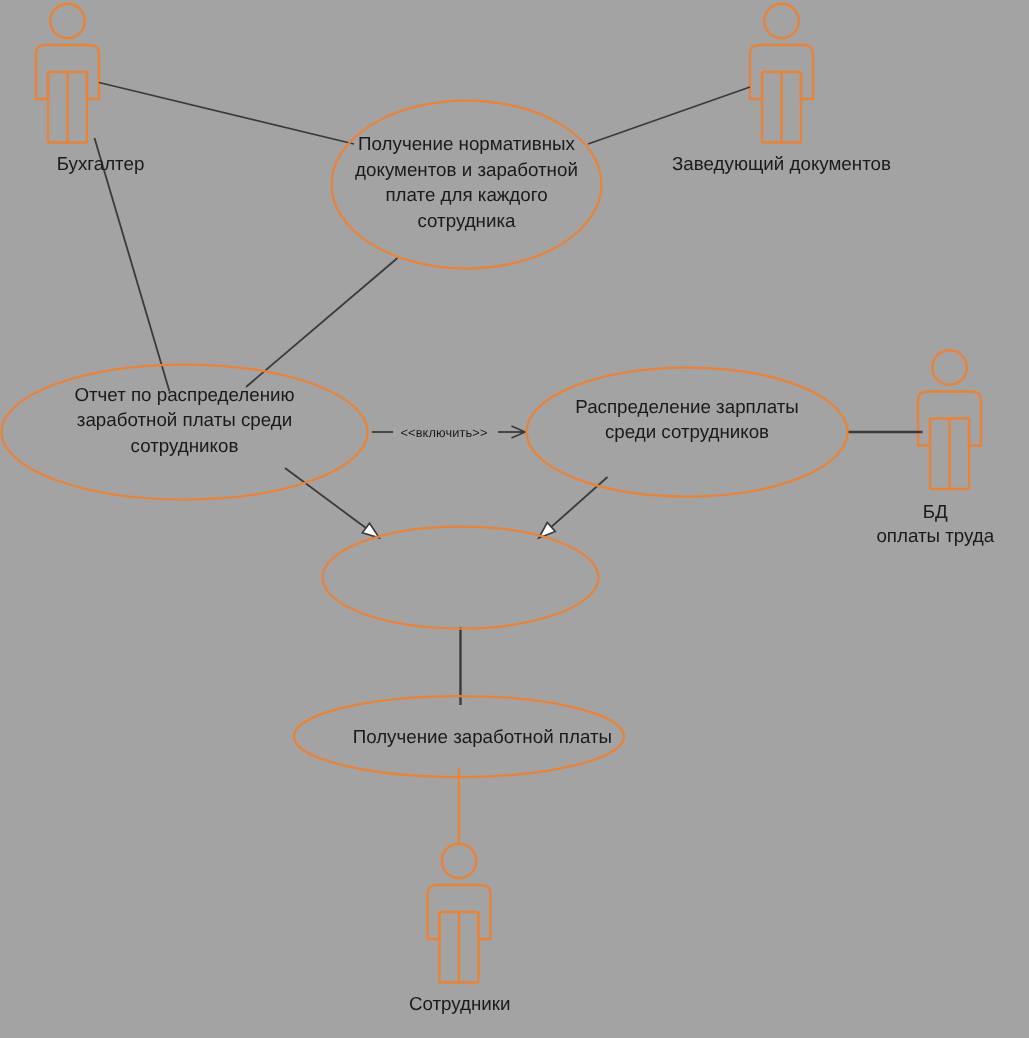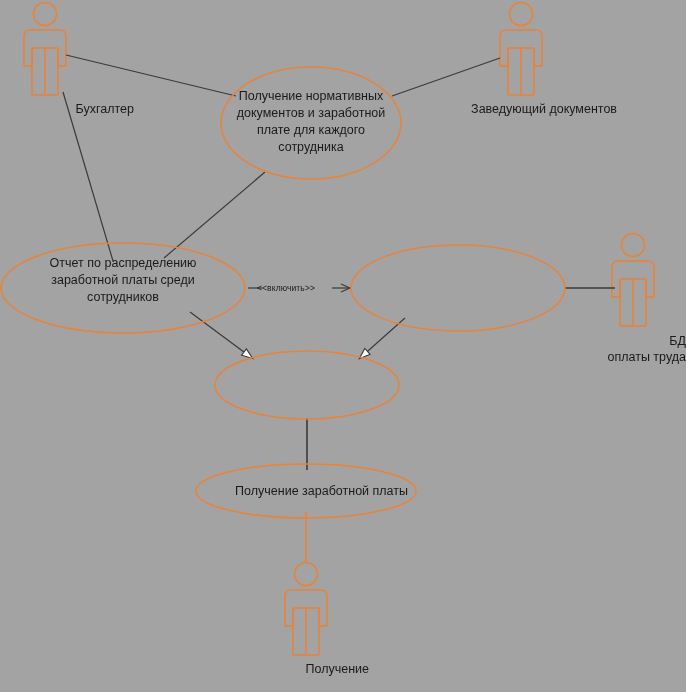--- a/index.html
+++ b/index.html
@@ -29,21 +29,21 @@
     text-align: center;
     color: #1a1a1a;
     font-size: 12.5px;
     line-height: 17px;
     font-family: "Liberation Sans", sans-serif;
     pointer-events: none;
     white-space: pre-line;
   }
   .actor-label {
     position: absolute;
-    text-align: right;
+    text-align: center;
     color: #1a1a1a;
     font-size: 12.5px;
     line-height: 16px;
     font-family: "Liberation Sans", sans-serif;
     white-space: pre-line;
   }
   .stereo-label {
     position: absolute;
     text-align: center;
     color: #1a1a1a;
@@ -137,28 +137,30 @@
 
   <div class="uc-label" style="left:221px; top:88px; width:180px;">Получение нормативных
 документов и заработной
 плате для каждого
 сотрудника</div>
 
   <div class="uc-label" style="left:11px; top:255px; width:224px;">Отчет по распределению
 заработной платы среди
 сотрудников</div>
 
+  <div class="uc-label" style="left:356px; top:263px; width:204px;">Распределение зарплаты
+среди сотрудников</div>
 
 
   <div class="uc-label" style="left:204px; top:483px; width:204px;text-align:right;">Получение заработной платы</div>
 
-  <div class="stereo-label" style="left:244px; top:283px; width:84px;">&lt;&lt;включить&gt;&gt;</div>
+  <div class="stereo-label" style="left:254px; top:283px; width:84px;">&lt;&lt;включить&gt;&gt;</div>
 
   <div class="actor-label" style="left:0px; top:101px; width:134px;">Бухгалтер</div>
 
   <div class="actor-label" style="left:425px; top:101px; width:192px;">Заведующий документов</div>
 
   <div class="actor-label" style="left:561px; top:333px; width:125px;">БД
 оплаты труда</div>
 
-  <div class="actor-label" style="left:244px; top:661px; width:125px;">Получение</div>
+  <div class="actor-label" style="left:244px; top:661px; width:125px;">Сотрудники</div>
 
 </div>
 
 </body></html>

